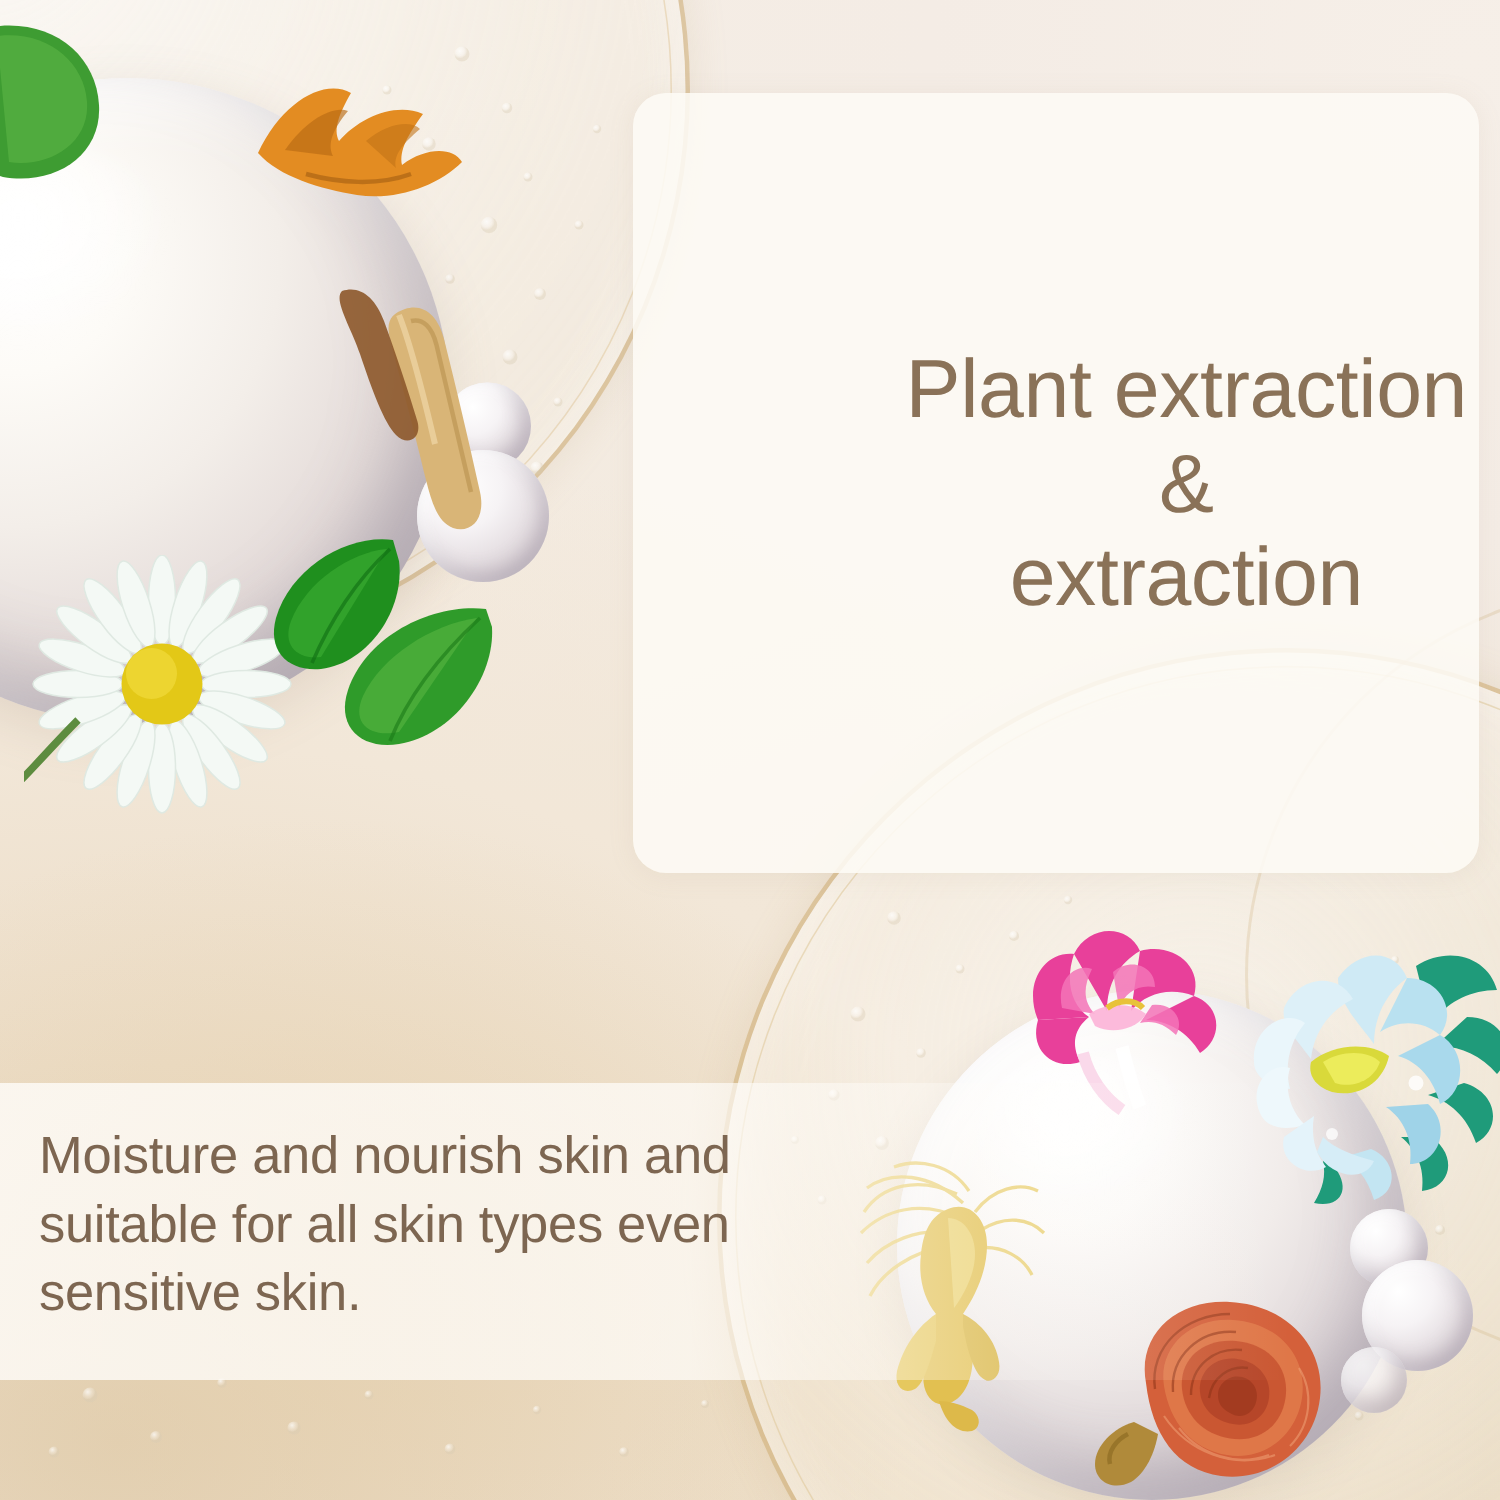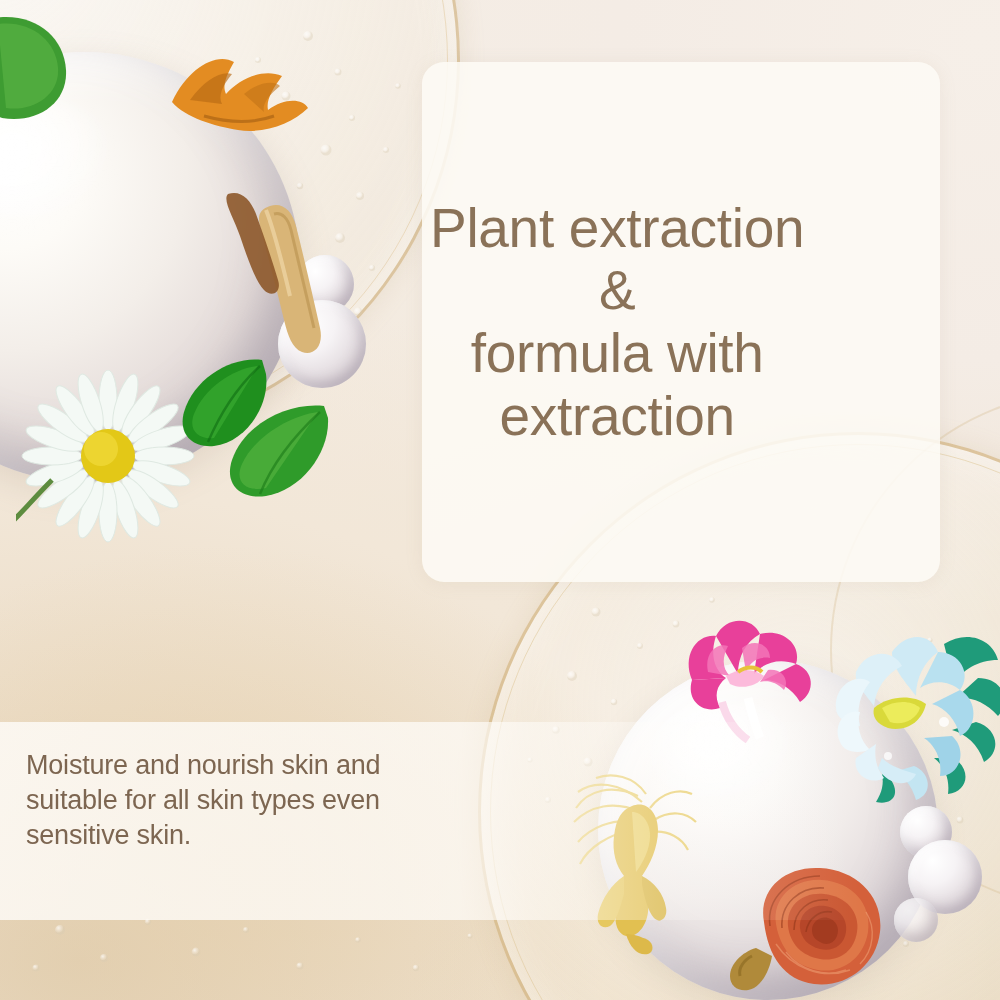--- a/index.html
+++ b/index.html
@@ -87,45 +87,45 @@
     position:absolute; border-radius:50%;
     background:radial-gradient(circle at 33% 28%, #ffffff 0%, #f6f3f5 32%, #ded6da 70%, #c4bbc3 100%);
     box-shadow: inset -5px -6px 12px rgba(150,140,155,.45), inset 4px 4px 10px rgba(255,255,255,.95);
   }
 
   
   .bot{ position:absolute; }
 
   
   .headline-card{
-    position:absolute; left:422px; top:62px; width:518px; height:520px;
+    position:absolute; left:422px; top:62px; width:564px; height:520px;
     background:rgba(253,250,245,.88);
     border-radius:22px;
     box-shadow:0 2px 18px rgba(170,148,120,.10);
-    display:flex; align-items:center; justify-content:flex-start;
+    display:flex; align-items:center; justify-content:flex-end;
   }
   .headline-text{
     color:#8a7258;
     font-size:55px;
     line-height:1.14;
     text-align:center;
     font-weight:400;
     letter-spacing:-.3px;
     padding:0 8px;
   }
   .headline-text .ln{ display:block; white-space:nowrap; }
 
   .sub-panel{
     position:absolute; left:0px; top:722px; width:1000px; height:198px;
     background:linear-gradient(90deg, rgba(255,253,250,.80) 0%, rgba(255,253,250,.72) 46%, rgba(255,253,250,.22) 68%, rgba(255,253,250,0) 86%);
   }
   .sub-text{
     position:absolute; left:26px; top:748px; width:600px;
     color:#7d6651;
-    font-size:27px;
+    font-size:35px;
     line-height:1.3;
     font-weight:400;
     letter-spacing:-.2px;
   }
   .sub-text .ln{ display:block; white-space:nowrap; }
 </style>
 </head>
 <body>
 
 <div id="stage">
@@ -265,21 +265,20 @@
   <svg class="bot" style="left:218px;top:398px;width:120px;height:110px;" viewBox="0 0 120 110">
     <path d="M106 8 C 70 4, 26 26, 14 62 C 6 86, 22 102, 48 98 C 84 92, 112 54, 110 20 Z" fill="#2f9b2a"></path>
     <path d="M100 14 C 70 18, 36 40, 24 66 C 16 84, 28 94, 48 90" fill="#52b23f" opacity=".7"></path>
     <path d="M102 14 C 76 38, 54 66, 42 96" stroke="#1a7a18" stroke-width="2.4" fill="none" opacity=".6"></path>
   </svg>
 
   <div class="headline-card">
     <div class="headline-text">
       <span class="ln">Plant extraction</span>
       <span class="ln">&amp;</span>
-      <span class="ln">formula with</span>
       <span class="ln">extraction</span>
     </div>
   </div>
 
   <div class="sphere sphere-br"></div>
   <div class="sphere-br-hl"></div>
 
   <div class="minibub" style="left:900px;top:806px;width:52px;height:52px;"></div>
   <div class="minibub" style="left:908px;top:840px;width:74px;height:74px;"></div>
   <div class="minibub" style="left:894px;top:898px;width:44px;height:44px;opacity:.8;"></div>

